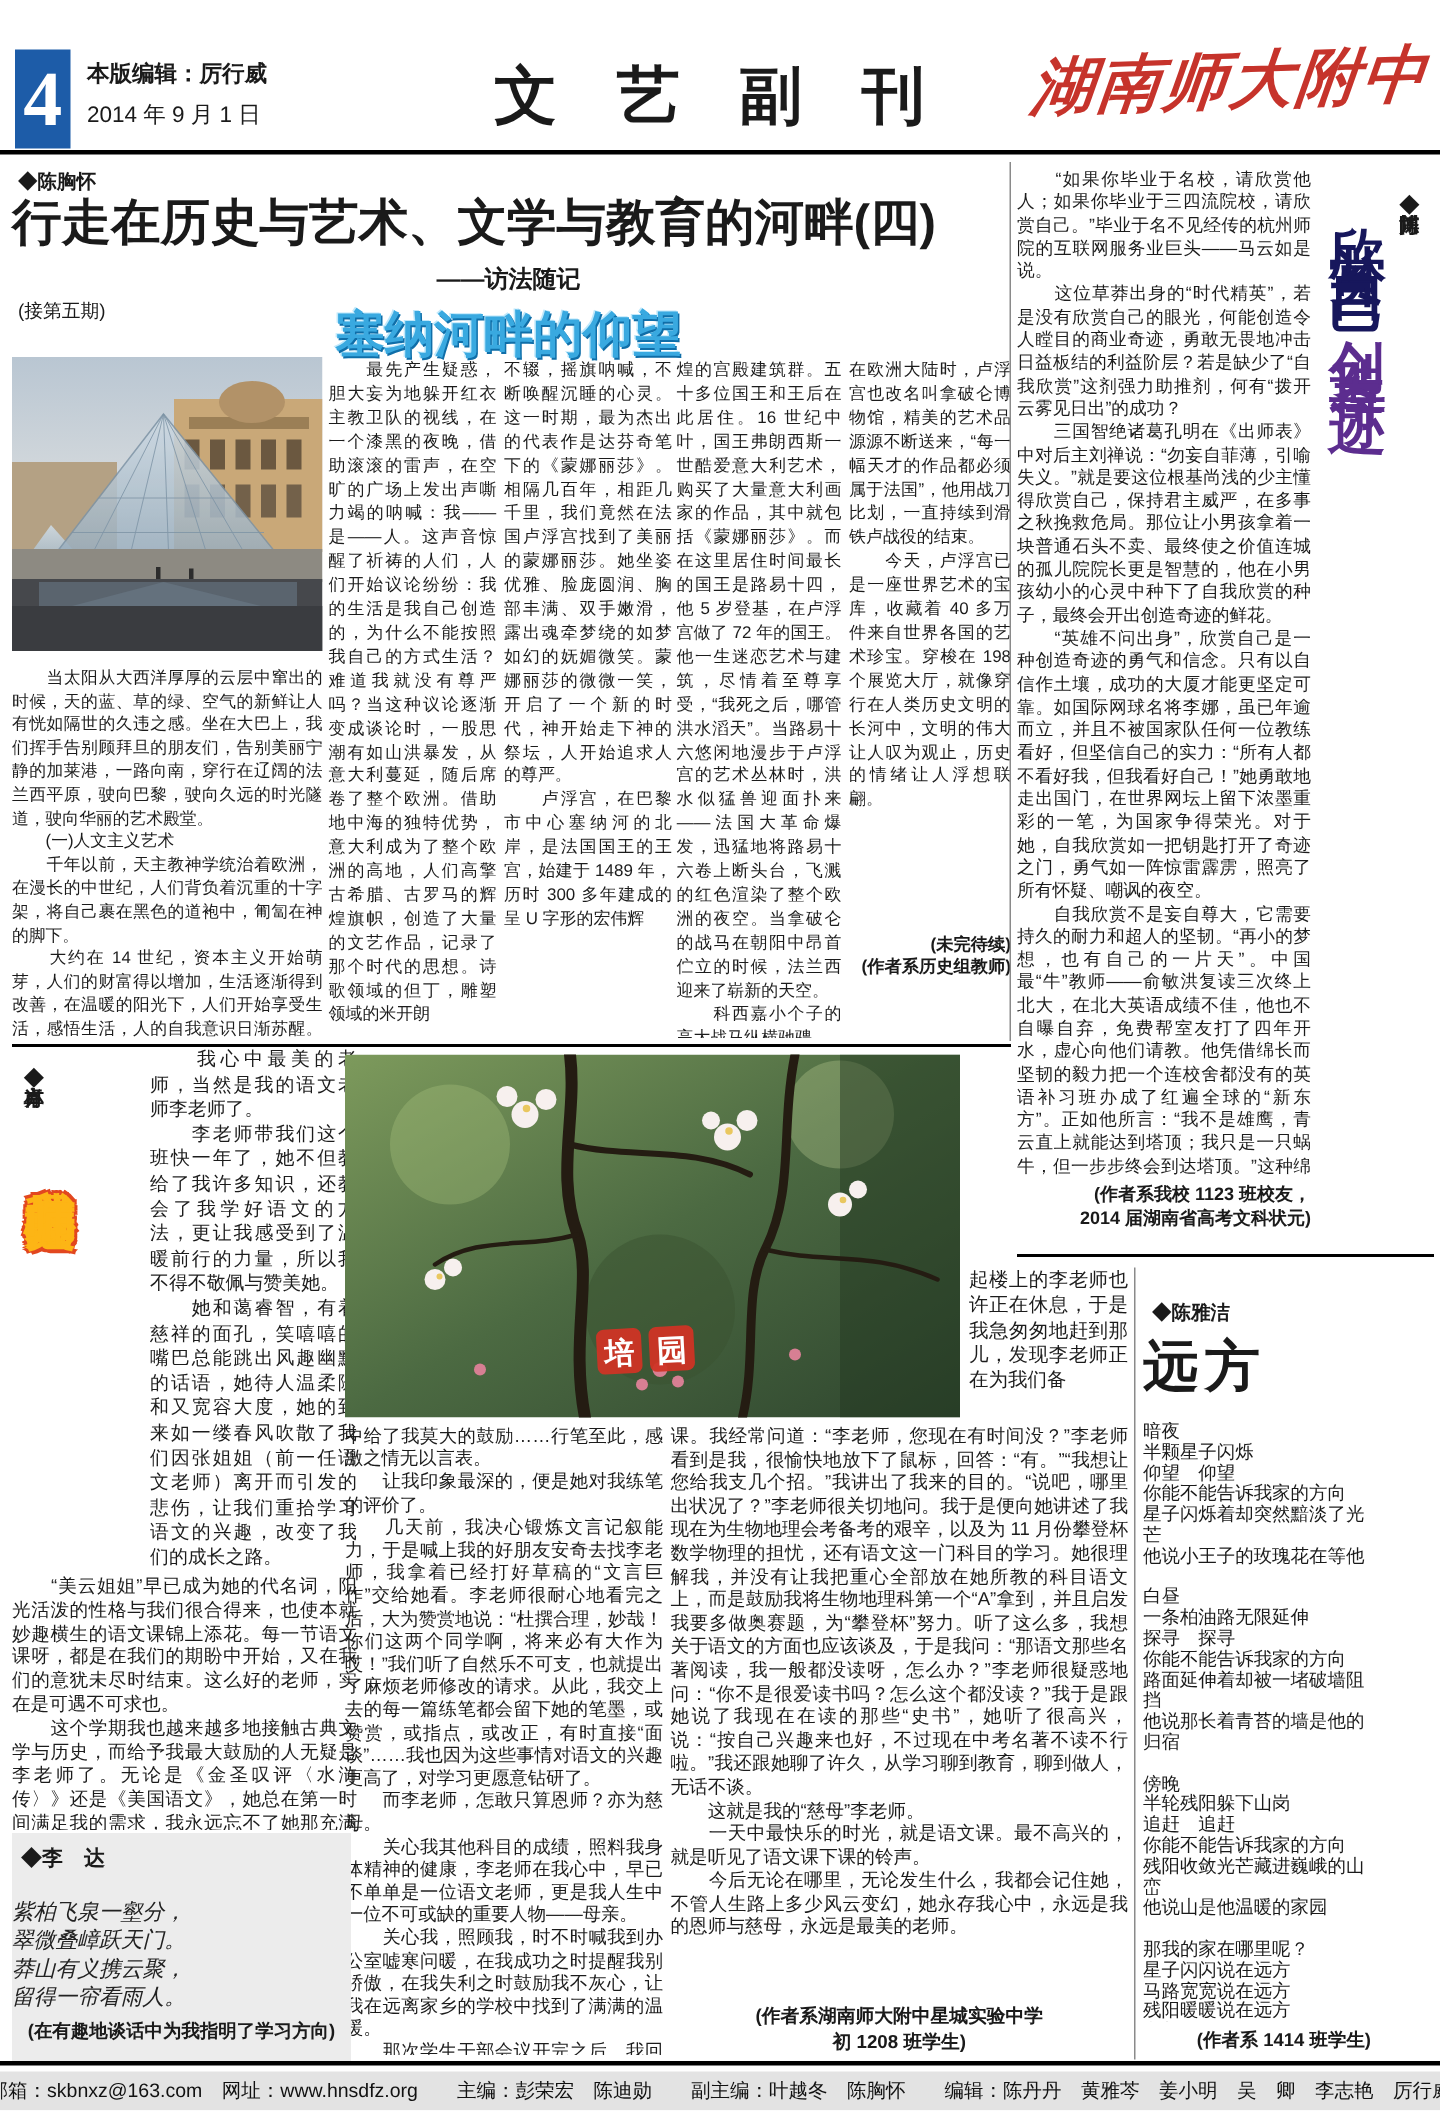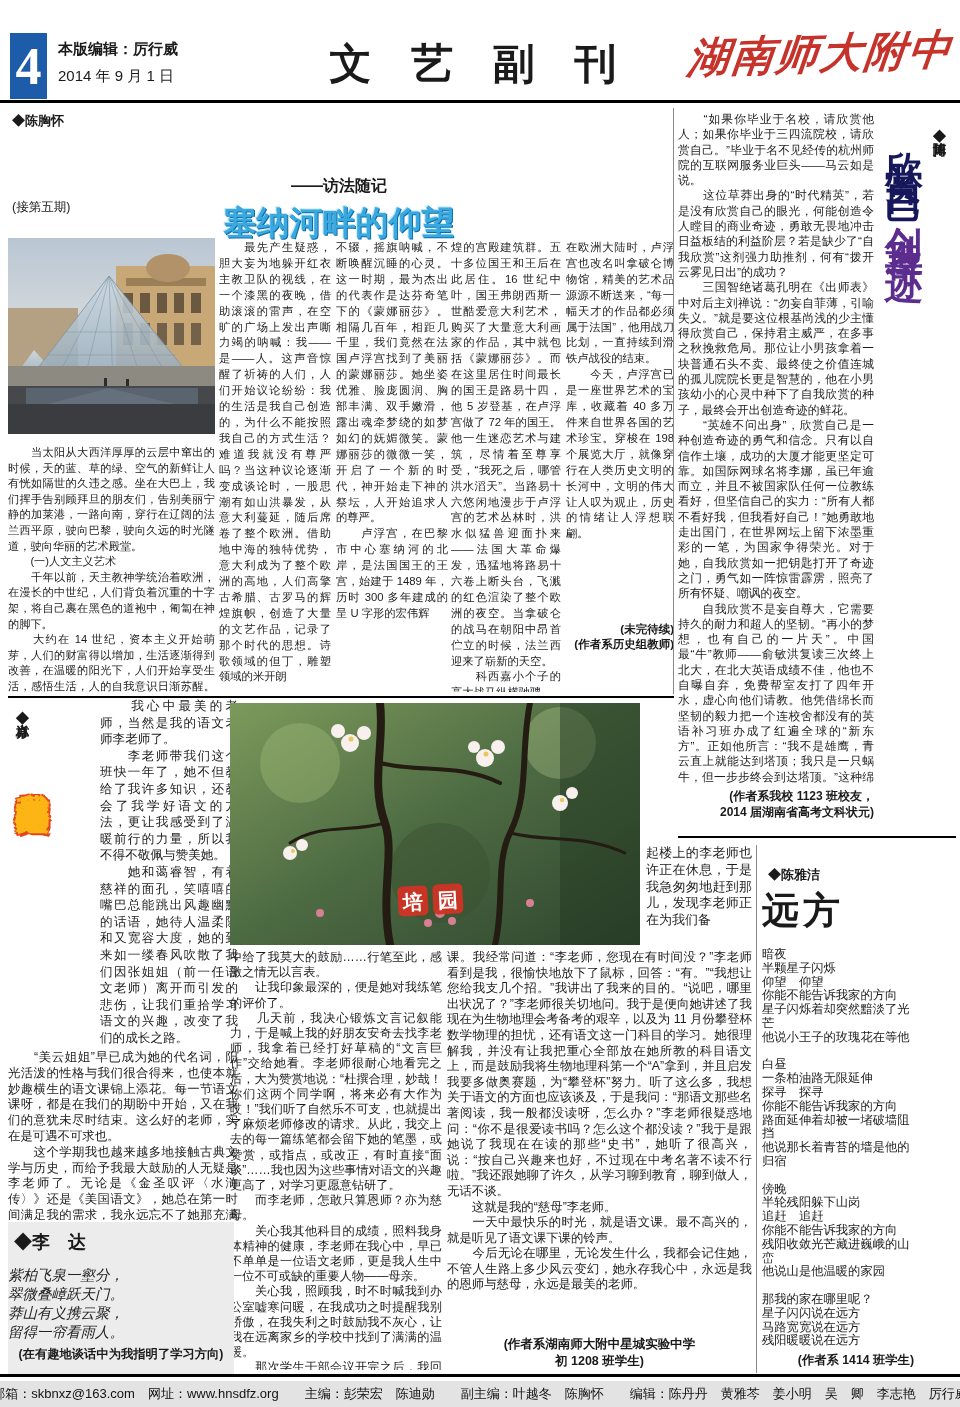--- a/index.html
+++ b/index.html
@@ -51,21 +51,21 @@
   .t-byline{left:447px;top:1336px;width:305px;font-size:12.5px;font-weight:bold;text-align:center;white-space:pre-wrap;line-height:17px;}
 
   
   .f-author{left:768px;top:866px;font-size:13px;font-weight:bold;}
   .f-title{left:762px;top:886px;font-size:37px;font-weight:900;letter-spacing:4px;}
   .f-body{left:762px;top:948px;width:152px;height:400px;font-size:12.3px;line-height:13.8px;white-space:pre-wrap;overflow:hidden;}
   .f-byline{left:762px;top:1352px;width:152px;font-size:12.3px;font-weight:bold;text-align:right;}
 
   
   .mt-box{left:8px;top:1222px;width:226px;height:152px;background:#ececec;}
-  .mt-author{left:14px;top:1230px;font-size:18px;font-weight:bold;}
+  .mt-author{left:14px;top:1230px;font-size:14px;font-weight:bold;}
   .mt-title{left:8px;top:1228px;width:226px;text-align:center;font-size:31px;font-weight:900;color:#cc2020;}
   .mt-body{left:8px;top:1266px;width:232px;text-align:left;font-size:14.5px;line-height:19px;
            font-family:"Liberation Serif",serif;font-style:italic;white-space:pre-wrap;color:#222;}
   .mt-byline{left:8px;top:1346px;width:226px;text-align:center;font-size:12.3px;font-weight:bold;}
 
   
   .footer-bar{left:0;top:1381px;width:960px;height:26px;background:#e3e3e3;
               display:flex;align-items:center;justify-content:center;font-size:13px;color:#111;white-space:pre;}
 </style>
 </head>
@@ -76,20 +76,21 @@
   <div class="abs pagenum-box">
     <div class="pagenum">4</div>
   </div>
   <div class="abs editor">本版编辑：厉行威</div>
   <div class="abs date">2014 年 9 月 1 日</div>
   <div class="abs masthead">文 艺 副 刊</div>
   <div class="abs logo">湖南师大附中</div>
   <div class="abs rule" style="left:0;top:100px;width:960px;height:3px;"></div>
 
   <div class="abs m-author">◆陈胸怀</div>
+  <div class="abs m-title">行走在历史与艺术、文学与教育的河畔(四)</div>
   <div class="abs m-subtitle">——访法随记</div>
   <div class="abs m-cont">(接第五期)</div>
   <div class="abs m-section">塞纳河畔的仰望</div>
 
   <div class="abs" style="left:8px;top:238px;width:207px;height:196px;">
     <svg width="207" height="196" viewBox="0 0 207 196">
       <defs>
         <linearGradient id="sky" x1="0" y1="0" x2="0" y2="1">
           <stop offset="0" stop-color="#b9c6d2"></stop>
             <stop offset="1" stop-color="#e2e3e2"></stop>

